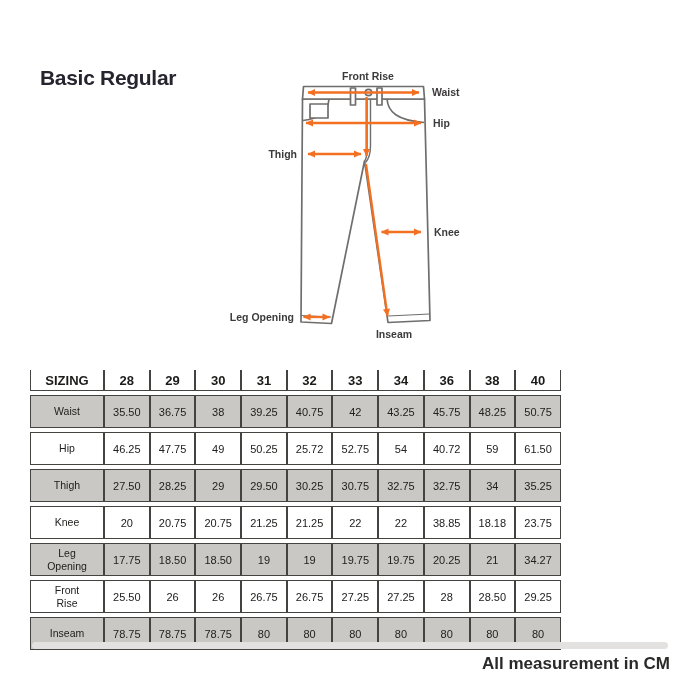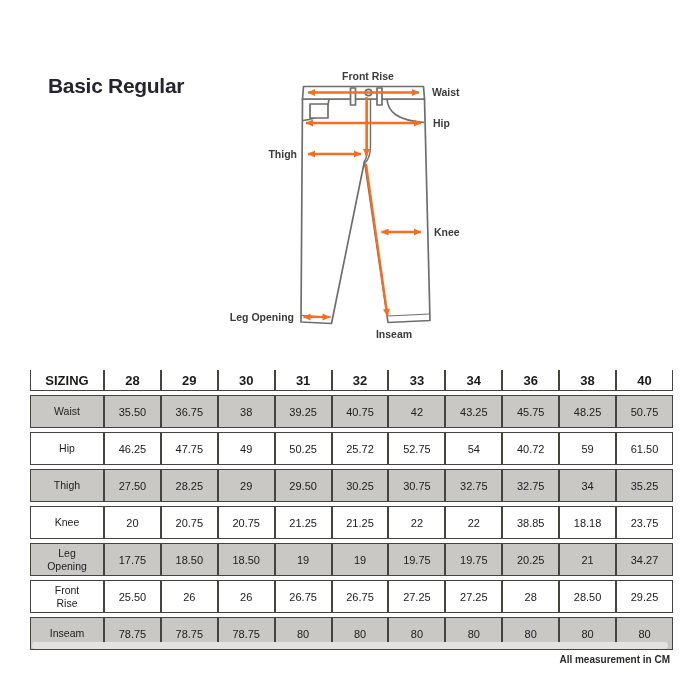--- a/index.html
+++ b/index.html
@@ -1,32 +1,32 @@
 <!DOCTYPE html>
 <html><head>
 <meta charset="utf-8">
 <style>
   html,body{margin:0;padding:0;}
   body{
     width:700px;height:700px;position:relative;background:#ffffff;
     font-family:"Liberation Sans","DejaVu Sans",sans-serif;overflow:hidden;
   }
   .page-title{
-    position:absolute;left:32px;top:58px;margin:16px;
+    position:absolute;left:32px;top:58px;margin:8px;
     font-size:21px;font-weight:bold;color:#26242e;letter-spacing:-0.3px;
   }
   .diagram{position:absolute;left:230px;top:65px;}
   .diagram text{
     font-family:"Liberation Sans","DejaVu Sans",sans-serif;
     font-size:10.5px;font-weight:bold;fill:#3c3a3b;
   }
   .table-wrap{position:absolute;left:30px;top:366px;}
   table.size-table{
     border-collapse:separate;border-spacing:0 4px;table-layout:fixed;
-    width:643px;
+    width:531px;
   }
   table.size-table th,table.size-table td{
     border:1px solid var(--grid,#454340);
     text-align:center;vertical-align:middle;padding:0;
     color:#222120;overflow:hidden;
   }
   table.size-table thead th{
     height:20px;font-size:13px;font-weight:bold;background:#ffffff;
     border-top:none;color:#1c1b1a;
   }
@@ -37,21 +37,21 @@
   table.size-table tbody th span{display:inline-block;max-width:46px;}
   table.size-table tbody td{height:31px;font-size:11px;}
   tr.gray th,tr.gray td{background:var(--rowgray,#c9c8c4);}
   tr.white th,tr.white td{background:#ffffff;}
   .hscrollbar{
     position:absolute;left:32px;top:642px;width:636px;height:7px;
     border-radius:4px;background:#e3e2e0;
   }
   .units-note{
     position:absolute;right:30px;top:654px;
-    font-size:10px;font-weight:bold;color:#2b2a29;
+    font-size:17px;font-weight:bold;color:#2b2a29;
   }
 </style>
 </head>
 <body style="--rowgray: #c9c8c4; --grid: #454340;">
 
 <div>
 
   <h1 class="page-title">Basic Regular</h1>
 
   <svg class="diagram" width="240" height="280" viewBox="0 0 240 280">

